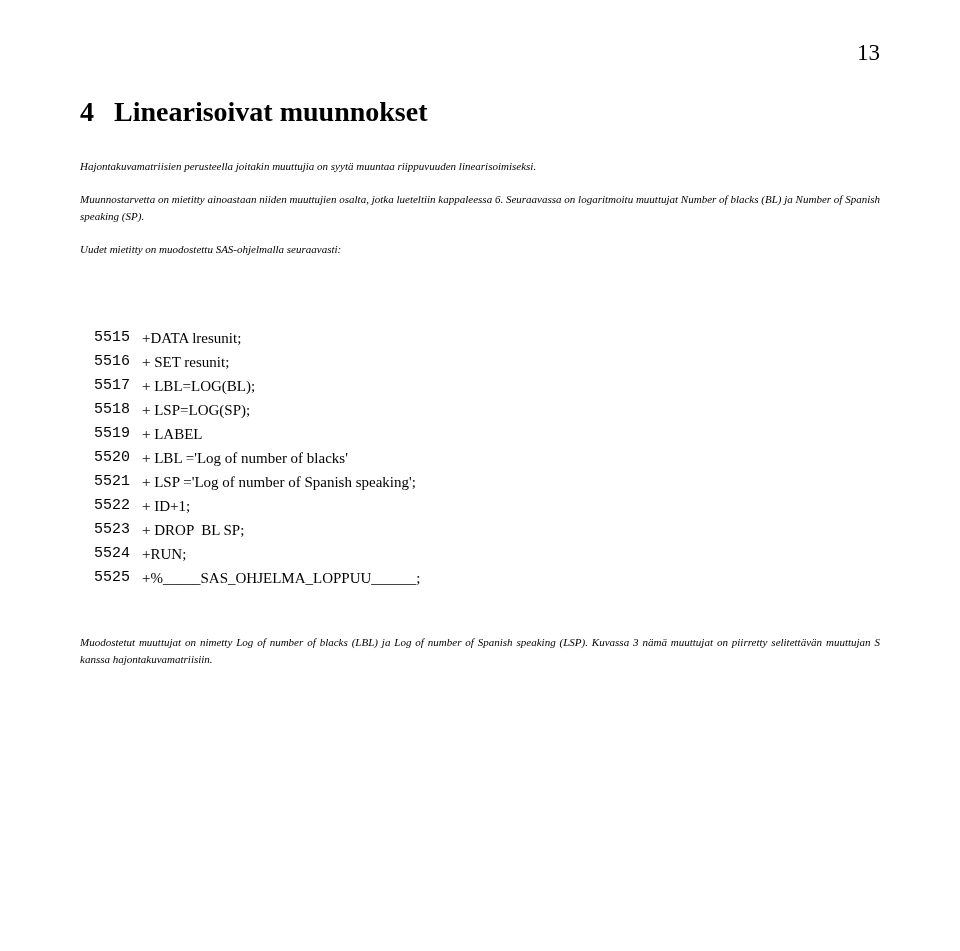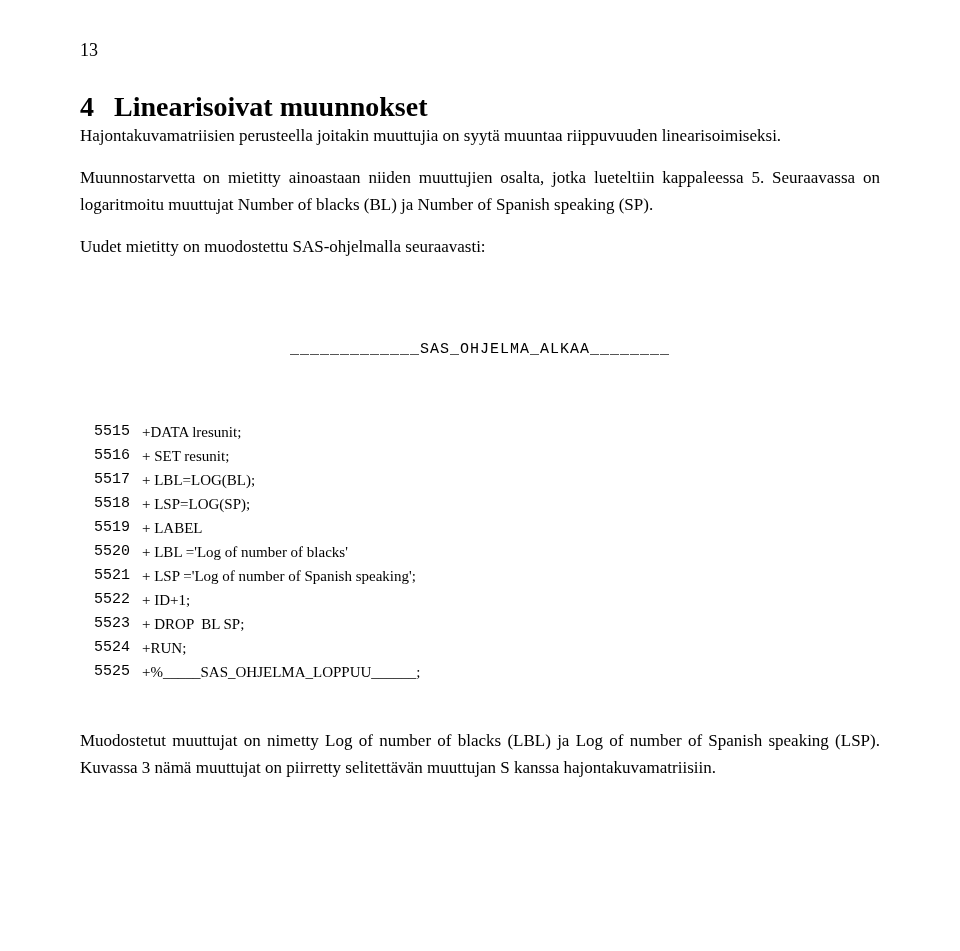--- a/index.html
+++ b/index.html
@@ -11,42 +11,44 @@
     body {
       background: #ffffff;
       font-family: 'Times New Roman', Times, serif;
       color: #000000;
       width: 960px;
       min-height: 951px;
       padding: 40px 80px 60px 80px;
     }
 
     .page-number {
-      text-align: left;
-      font-size: 18px;
+      text-align: right;
+      font-size: 23px;
       margin-bottom: 30px;
     }
 
     .chapter-heading {
       font-size: 28px;
       font-weight: bold;
+      margin-bottom: 30px;
       margin-top: 10px;
     }
 
     .chapter-number {
       font-size: 28px;
       font-weight: bold;
       margin-right: 20px;
     }
 
     .body-text {
-      font-size: 17px;
+      font-size: 11px;
       line-height: 1.55;
       margin-bottom: 16px;
       text-align: justify;
+      font-style: italic;
     }
 
     .code-block {
       font-family: 'Courier New', Courier, monospace;
       font-size: 15px;
       line-height: 1.6;
       margin: 20px 0 20px 0;
       white-space: pre;
     }
 
@@ -80,22 +82,21 @@
 <div class="page-number">
   <span>13</span>
 </div>
 
 <div class="chapter-heading">
   <span class="chapter-number">4</span><span>Linearisoivat muunnokset</span>
 </div>
 
 <p class="body-text">Hajontakuvamatriisien perusteella joitakin muuttujia on syytä muuntaa riippuvuuden linearisoimiseksi.</p>
 
-<p class="body-text">Muunnostarvetta on mietitty ainoastaan niiden muuttujien osalta, jotka lueteltiin kappaleessa 5. Seuraavassa on logaritmoitu muuttujat Number of blacks (BL) ja Number of Spanish speaking (SP).</p>
+<p class="body-text">Muunnostarvetta on mietitty ainoastaan niiden muuttujien osalta, jotka lueteltiin kappaleessa 6. Seuraavassa on logaritmoitu muuttujat Number of blacks (BL) ja Number of Spanish speaking (SP).</p>
 
 <p class="body-text">Uudet mietitty on muodostettu SAS-ohjelmalla seuraavasti:</p>
 
 <div class="code-block">
-  <div class="section-divider">_____________SAS_OHJELMA_ALKAA________</div>
   <div id="code-lines-container"><div class="code-line"><span class="line-num">5515</span><span class="line-content">+DATA lresunit;</span></div><div class="code-line"><span class="line-num">5516</span><span class="line-content">+ SET resunit;</span></div><div class="code-line"><span class="line-num">5517</span><span class="line-content">+ LBL=LOG(BL);</span></div><div class="code-line"><span class="line-num">5518</span><span class="line-content">+ LSP=LOG(SP);</span></div><div class="code-line"><span class="line-num">5519</span><span class="line-content">+ LABEL</span></div><div class="code-line"><span class="line-num">5520</span><span class="line-content">+ LBL ='Log of number of blacks'</span></div><div class="code-line"><span class="line-num">5521</span><span class="line-content">+ LSP ='Log of number of Spanish speaking';</span></div><div class="code-line"><span class="line-num">5522</span><span class="line-content">+ ID+1;</span></div><div class="code-line"><span class="line-num">5523</span><span class="line-content">+ DROP  BL SP;</span></div><div class="code-line"><span class="line-num">5524</span><span class="line-content">+RUN;</span></div><div class="code-line"><span class="line-num">5525</span><span class="line-content">+%_____SAS_OHJELMA_LOPPUU______;</span></div></div>
 </div>
 
 <p class="body-text">Muodostetut muuttujat on nimetty Log of number of blacks (LBL) ja Log of number of Spanish speaking (LSP). Kuvassa 3 nämä muuttujat on piirretty selitettävän muuttujan S kanssa hajontakuvamatriisiin.</p>
 
 </body></html>

